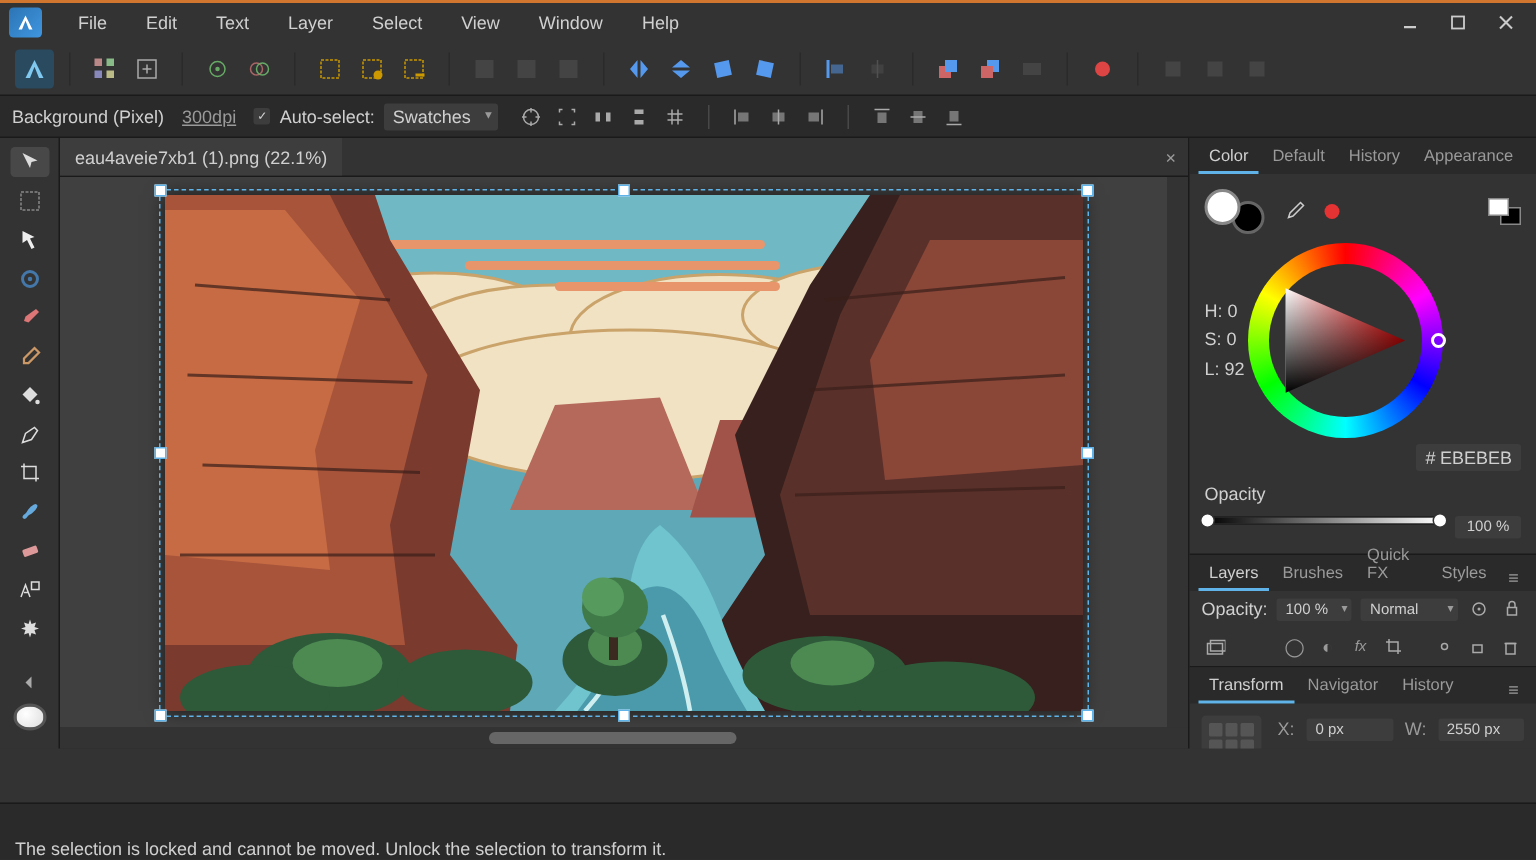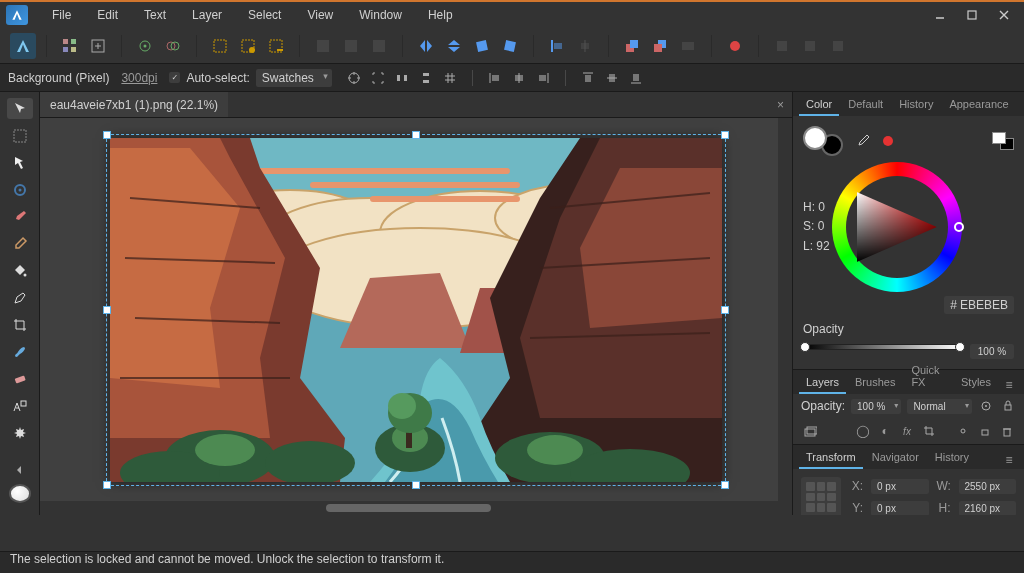--- a/index.html
+++ b/index.html
@@ -99,21 +99,21 @@
   .ibtn{width:18px;height:18px;display:flex;align-items:center;justify-content:center;cursor:pointer;color:var(--text-dim);}
   
   .tfgrid{display:grid;grid-template-columns:auto 14px 1fr 14px 1fr;gap:4px 8px;align-items:center;padding:8px;font-size:11px;}
   .tfthumb{grid-row:1/3;width:40px;height:40px;background:var(--bg2);border-radius:3px;display:grid;grid-template-columns:repeat(3,1fr);grid-template-rows:repeat(3,1fr);gap:2px;padding:5px;}
   .tfthumb div{background:#555;border-radius:1px;}
   .lbl{color:var(--text-dim);text-align:right;}
   .val{background:var(--bg2);padding:2px 6px;border-radius:2px;font-size:10px;}
   .tfrot{grid-column:1/6;display:flex;gap:12px;padding-left:48px;}
   .tfmore{display:flex;justify-content:flex-end;padding:2px 8px 6px;}
   
-  .statusbar{height:22px;background:var(--bg0);border-top:1px solid var(--sep);display:flex;align-items:flex-start;padding:0 10px;font-size:11px;color:var(--text-dim);margin-top:36px;}
+  .statusbar{height:38px;background:var(--bg0);border-top:1px solid var(--sep);display:flex;align-items:flex-end;padding:0 10px;font-size:11px;color:var(--text-dim);margin-top:36px;}
   svg{display:block;}
 </style>
 </head>
 <body>
 
 <div class="topstripe"></div>
 
 <div class="menubar">
   <div class="logo">
     <svg viewBox="0 0 24 24">

